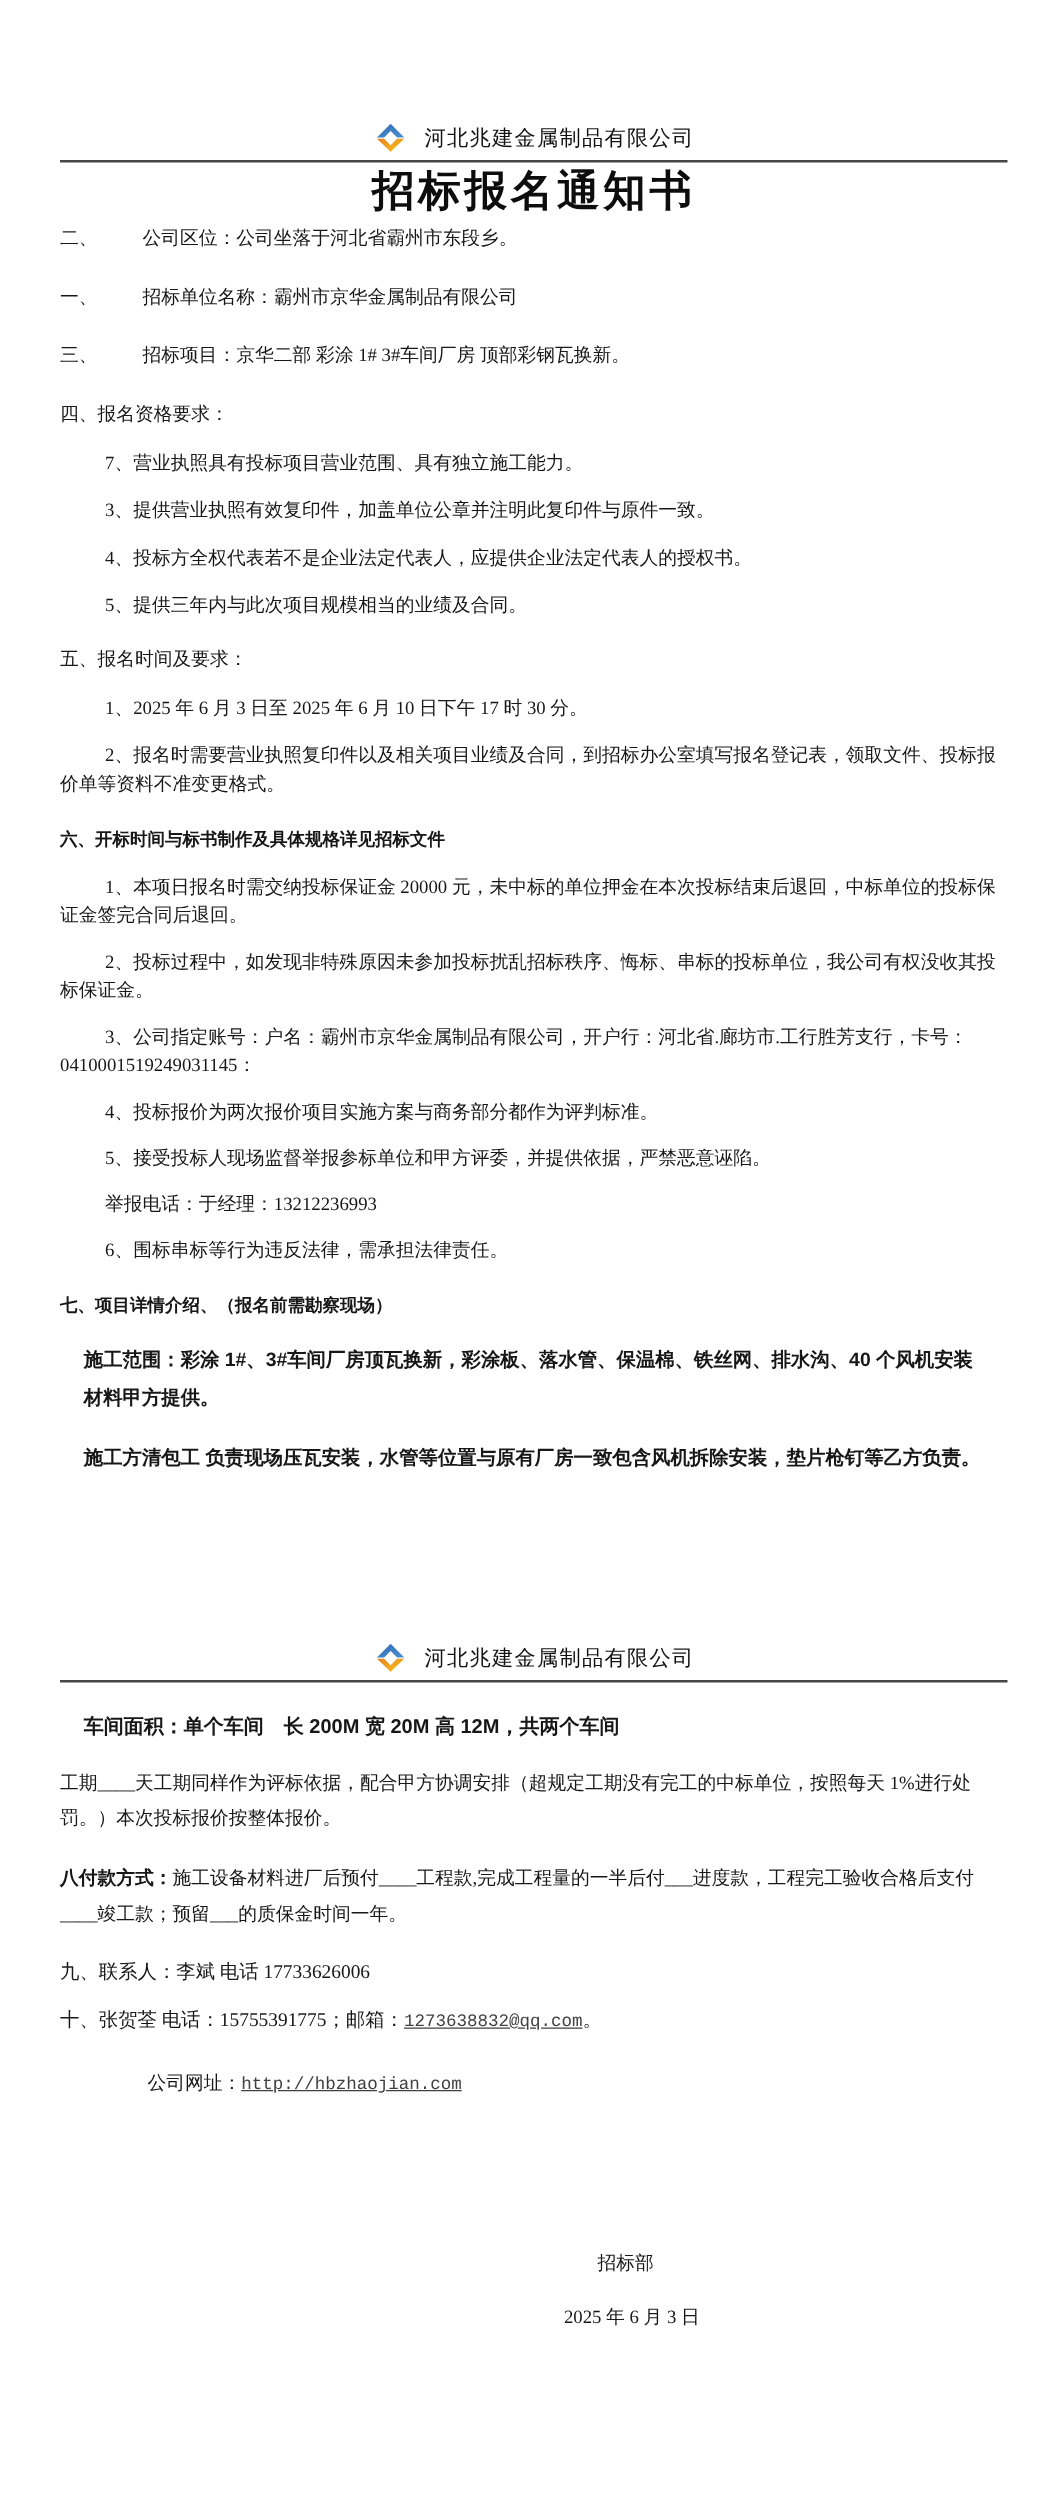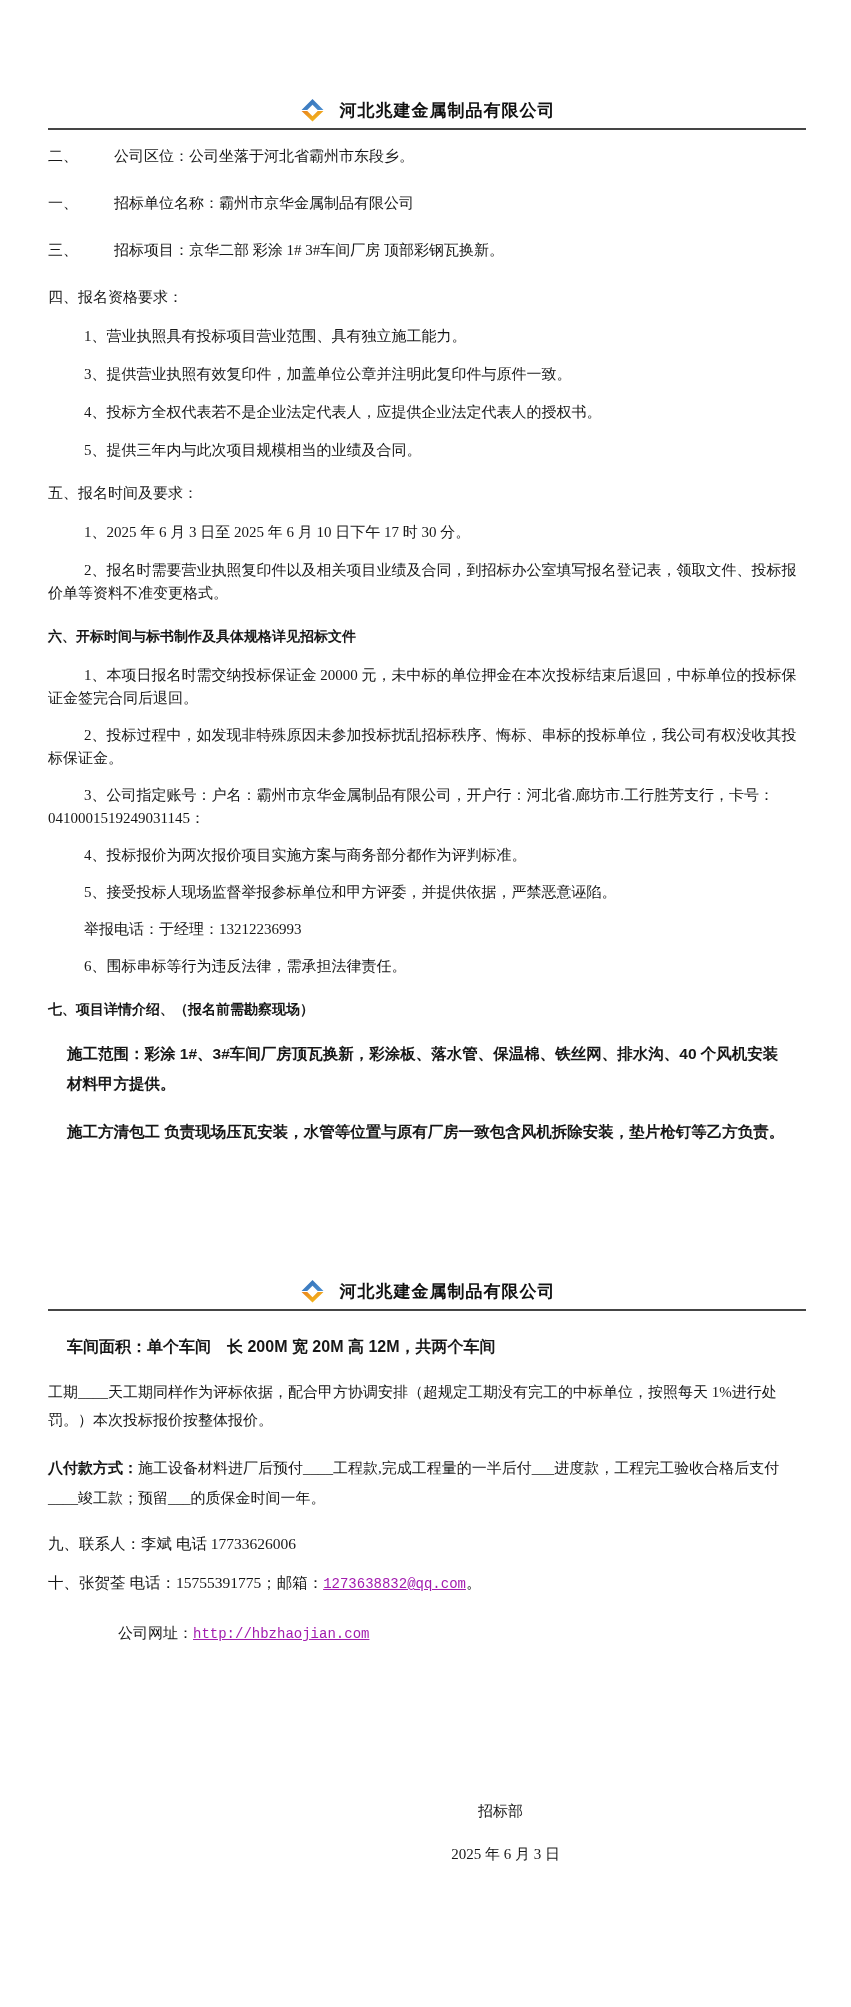--- a/index.html
+++ b/index.html
@@ -9,21 +9,21 @@
     padding:96px 45px 0 48px;
     font-family:"Liberation Serif","DejaVu Serif",serif;
     color:#171717;font-size:15px;line-height:23px;
     overflow:hidden;
   }
   
   .doc-header{display:flex;align-items:center;justify-content:center;gap:14px;height:28px;}
   .doc-header .logo{width:27px;height:24px;flex:0 0 auto;}
   .doc-header .co-name{
     font-family:"Liberation Sans","DejaVu Sans",sans-serif;
-    font-weight:bold;font-size:17px;letter-spacing:1px;color:#111;
+    font-weight:normal;font-size:17px;letter-spacing:1px;color:#111;
   }
   .rule{border:none;border-top:2.6px solid #454545;margin:4px 0 0 0;}
   
   .doc-title{
     text-align:center;font-size:34px;font-weight:bold;margin:12px 0 14px 0;
     font-family:"Liberation Serif","DejaVu Serif",serif;letter-spacing:3px;color:#0d0d0d;
   }
   
   p{margin:0;}
   .item{margin:15px 0 24px 0;}
@@ -46,21 +46,21 @@
     margin:24px 0 10px 19px;font-weight:bold;
     font-family:"Liberation Sans","DejaVu Sans",sans-serif;font-size:16px;
   }
   .para2{margin:20px 0;line-height:28px;}
   .pay-label{
     font-weight:bold;font-family:Liberation Mono, monospace;
   }
   .contact{margin:16px 0;font-size:15.5px;}
   .website{margin:26px 0 0 70px;}
   a.doc-link{
-    color:#a21caf;
+    color:#404040;
     font-family:"Liberation Mono","DejaVu Sans Mono",monospace;font-size:14px;
   }
   .sign-block{
     position:absolute;left:0;top:1800px;width:100%;
     display:flex;flex-direction:column;align-items:center;gap:20px;
   }
   .sign-dept{margin-left:150px;}
   .sign-date{margin-left:160px;}
 </style>
 </head>
@@ -80,33 +80,34 @@
             <stop offset="1" stop-color="#4e8fd0"></stop>
         </linearGradient>
       </defs>
       <polygon points="8,46 50,4 92,46 70,46 50,26 30,46" fill="url(#gBlue)"></polygon>
       <polygon points="8,50 30,50 50,70 70,50 92,50 50,90" fill="url(#gGold)"></polygon>
     </svg>
     <span class="co-name">河北兆建金属制品有限公司</span>
   </div>
   <hr class="rule">
 
+  <h1 class="doc-title">招标报名通知书</h1>
 
   <p class="item">
     <span class="num">二、</span><span>公司区位：公司坐落于河北省霸州市东段乡。</span>
   </p>
   <p class="item">
     <span class="num">一、</span><span>招标单位名称：霸州市京华金属制品有限公司</span>
   </p>
   <p class="item">
     <span class="num">三、</span><span>招标项目：京华二部 彩涂 1# 3#车间厂房 顶部彩钢瓦换新。</span>
   </p>
 
   <p class="sec-head">四、报名资格要求：</p>
-  <p class="sub">1、营业执照具有投标项目营业范围、具有独立施工能力。</p>
+  <p class="sub">7、营业执照具有投标项目营业范围、具有独立施工能力。</p>
   <p class="sub">3、提供营业执照有效复印件，加盖单位公章并注明此复印件与原件一致。</p>
   <p class="sub">4、投标方全权代表若不是企业法定代表人，应提供企业法定代表人的授权书。</p>
   <p class="sub">5、提供三年内与此次项目规模相当的业绩及合同。</p>
 
   <p class="sec-head">五、报名时间及要求：</p>
   <p class="sub">1、2025 年 6 月 3 日至 2025 年 6 月 10 日下午 17 时 30 分。</p>
   <p class="sub">2、报名时需要营业执照复印件以及相关项目业绩及合同，到招标办公室填写报名登记表，领取文件、投标报价单等资料不准变更格式。</p>
 
   <p class="sec-head-bold">六、开标时间与标书制作及具体规格详见招标文件</p>
   <p class="sub sub-tight">1、本项日报名时需交纳投标保证金 20000 元，未中标的单位押金在本次投标结束后退回，中标单位的投标保证金签完合同后退回。</p>

